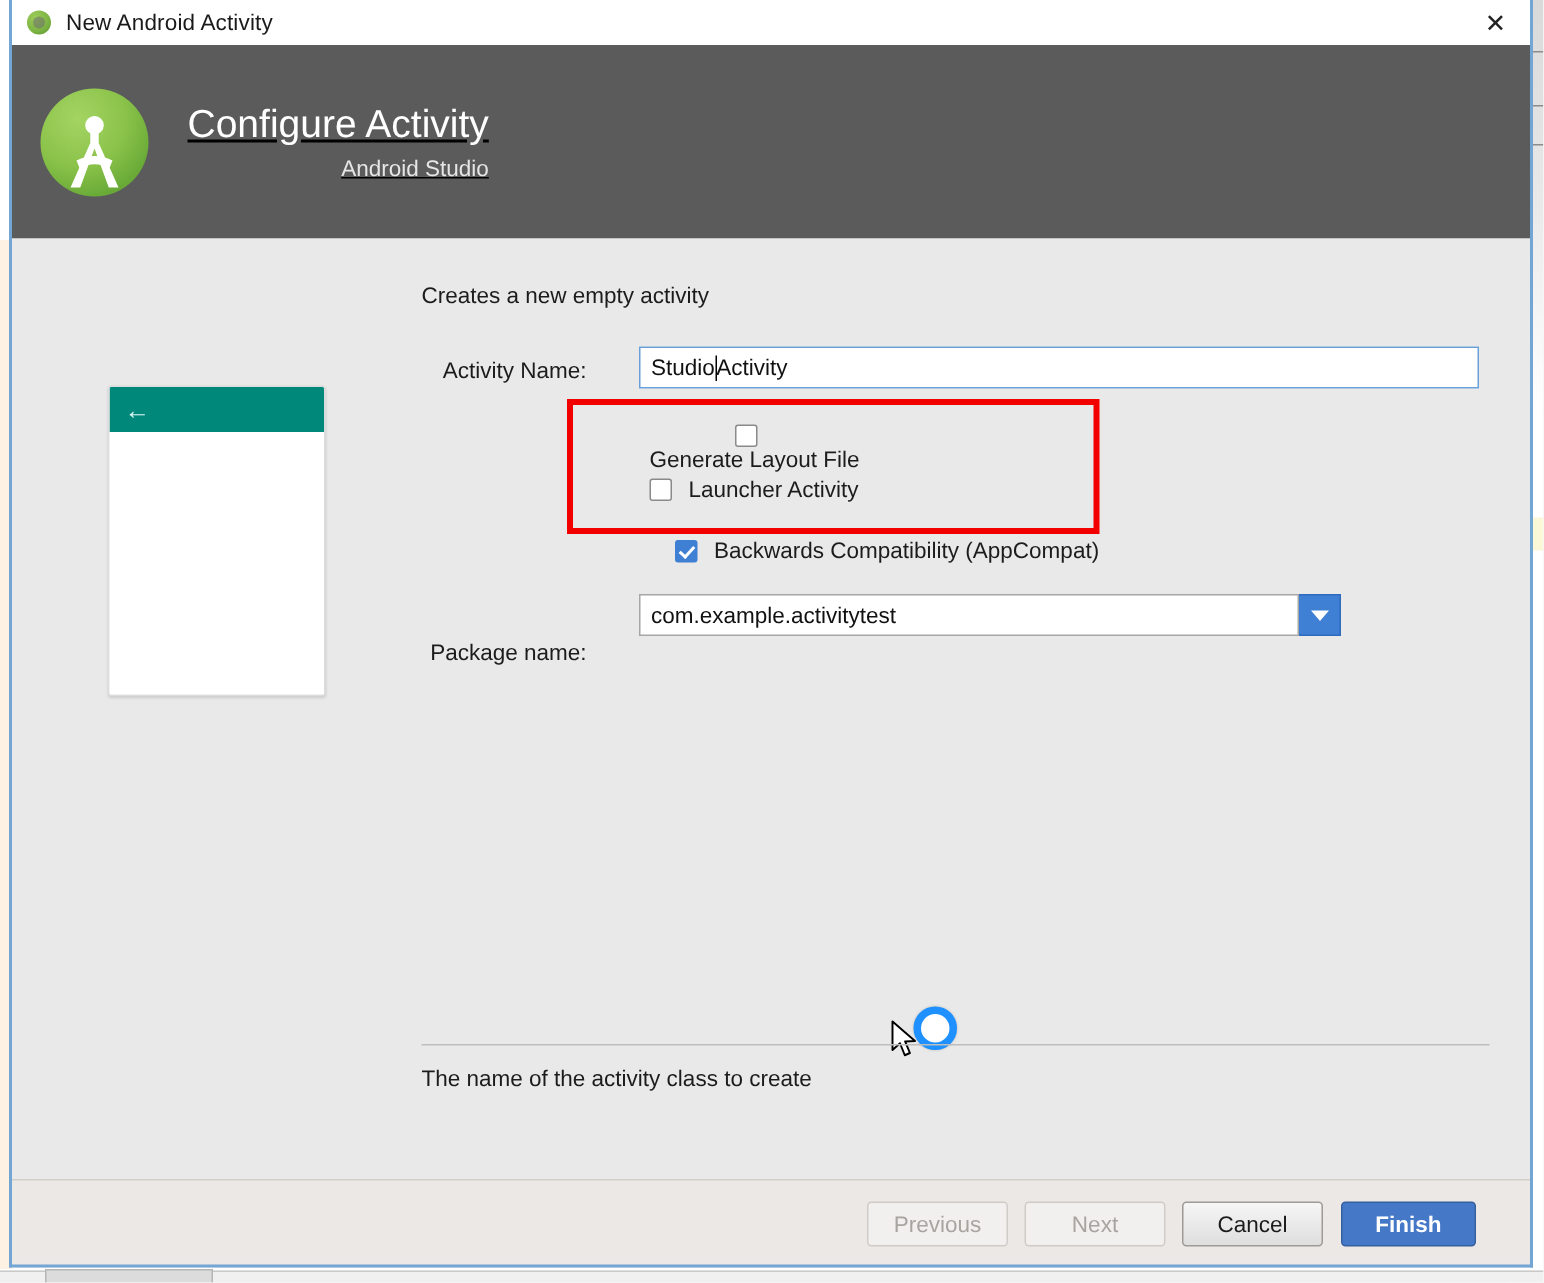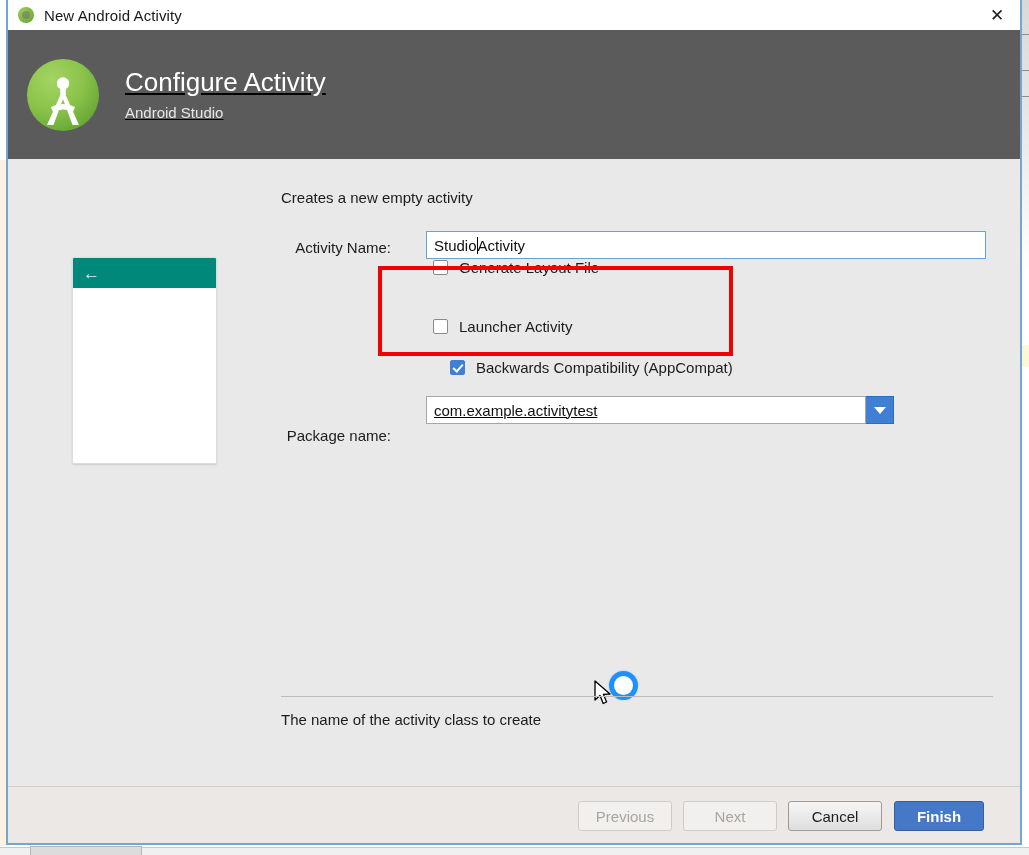--- a/index.html
+++ b/index.html
@@ -155,20 +155,21 @@
     color: #ffffff;
     font-size: 26px;
     line-height: 30px;
     font-weight: normal;
   }
   #header-sub {
     color: #e6e6e6;
     font-size: 15px;
     line-height: 20px;
     margin-top: 6px;
+    text-align: right;
   }
 
   
   #body {
     position: absolute;
     left: 0; top: 159px;
     width: 100%;
     height: 627px;
     background: #e9e9e9;
   }
@@ -239,21 +240,21 @@
     vertical-align: middle;
   }
 
   .checkrow {
     position: absolute;
     display: flex;
     align-items: center;
     font-size: 15px;
     color: #1c1c1c;
   }
-  #row-generate { left: 425px; top: 100px; }
+  #row-generate { left: 425px; top: 124px; flex-direction: column; }
   #row-launcher { left: 425px; top: 159px; }
   #row-backwards { left: 425px; top: 200px; padding-left: 17px; }
 
   .cbox {
     width: 15px; height: 15px;
     border: 1px solid #8a8a8a;
     background: #ffffff;
     border-radius: 2px;
     margin-right: 11px;
     box-sizing: border-box;
@@ -273,21 +274,20 @@
     border-width: 0 2px 2px 0;
     transform: rotate(42deg);
   }
 
   #package-field {
     position: absolute;
     left: 418px; top: 237px;
     width: 468px; height: 28px;
     box-sizing: border-box;
     display: flex;
-    text-decoration: underline;
   }
   #package-input {
     flex: 1;
     background: #ffffff;
     border: 1px solid #a6a6a6;
     box-sizing: border-box;
     display: flex;
     align-items: center;
     padding-left: 7px;
     font-size: 15px;

